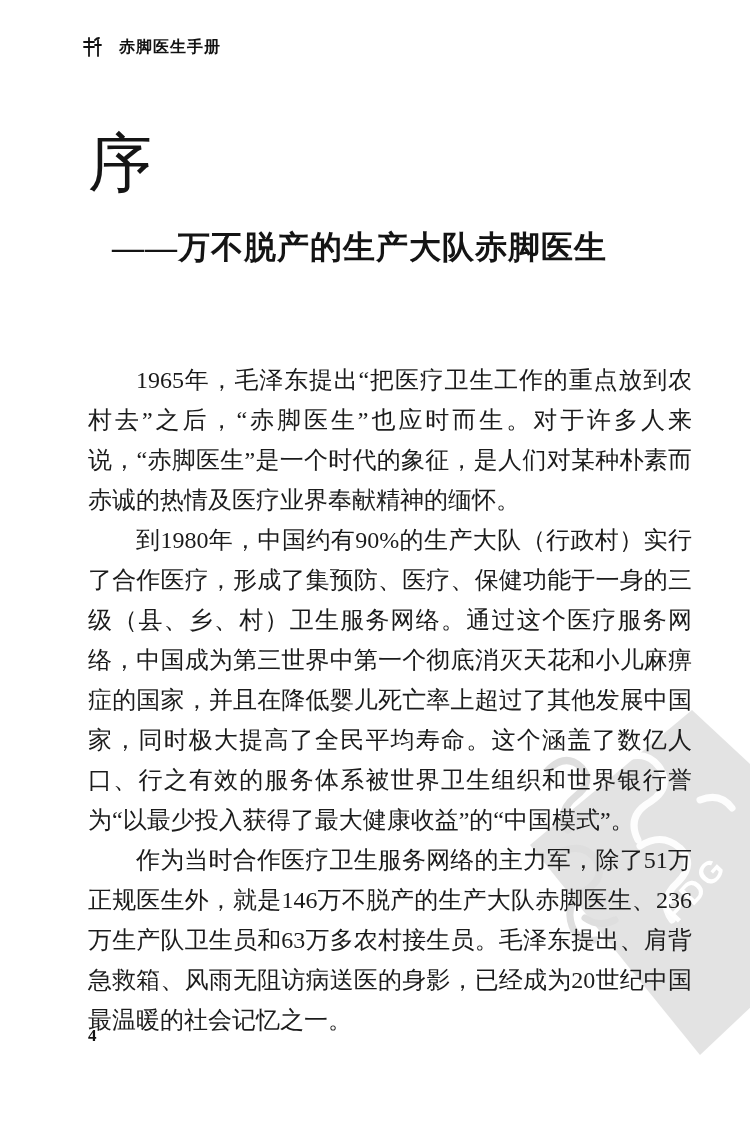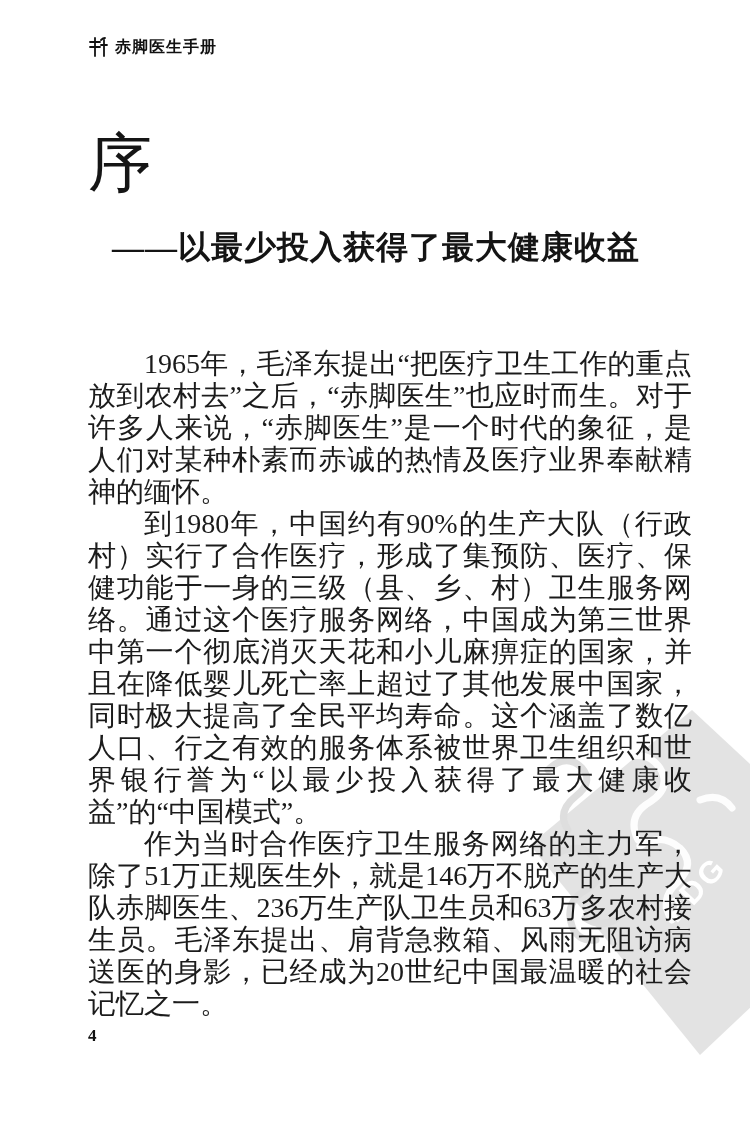--- a/index.html
+++ b/index.html
@@ -14,24 +14,24 @@
     background: #ffffff;
     overflow: hidden;
     font-family: "Liberation Serif", "DejaVu Serif", serif;
     color: #1b1b1b;
   }
 
   
   .running-header {
     position: absolute;
     top: 36px;
-    left: 88px;
+    left: 82px;
     display: flex;
     align-items: center;
-    gap: 7px;
+    gap: 17px;
     justify-content: flex-end;
   }
   .logo-glyph {
     width: 20px;
     height: 22px;
     display: inline-block;
   }
   .running-header .book-title {
     font-size: 16px;
     font-weight: bold;
@@ -92,25 +92,25 @@
     top: 226px;
     left: 112px;
     font-size: 32px;
     font-weight: bold;
     letter-spacing: 1px;
     color: #141414;
     white-space: nowrap;
   }
   .body-text {
     position: absolute;
-    top: 348px;
+    top: 360px;
     left: 88px;
     width: 604px;
-    font-size: 28px;
-    line-height: 32px;
+    font-size: 24px;
+    line-height: 40px;
     text-align: justify;
     text-justify: inter-ideograph;
   }
   .body-text p {
     margin: 0;
     text-indent: 2em;
     word-break: break-all;
   }
   .page-number {
     position: absolute;
@@ -156,21 +156,21 @@
           <path d="M13 4 Q15 2 17 2"></path>
           <path d="M13 9 H19"></path>
           <path d="M16 4 V20"></path>
         </g>
       </svg>
       <span class="book-title">赤脚医生手册</span>
     </div>
 
     <div class="chapter-title">序</div>
 
-    <div class="chapter-subtitle">——以最少投入获得了最大健康收益</div>
+    <div class="chapter-subtitle">——万不脱产的生产大队赤脚医生</div>
 
     <div class="body-text">
       <p>1965年，毛泽东提出“把医疗卫生工作的重点放到农村去”之后，“赤脚医生”也应时而生。对于许多人来说，“赤脚医生”是一个时代的象征，是人们对某种朴素而赤诚的热情及医疗业界奉献精神的缅怀。</p>
       <p>到1980年，中国约有90%的生产大队（行政村）实行了合作医疗，形成了集预防、医疗、保健功能于一身的三级（县、乡、村）卫生服务网络。通过这个医疗服务网络，中国成为第三世界中第一个彻底消灭天花和小儿麻痹症的国家，并且在降低婴儿死亡率上超过了其他发展中国家，同时极大提高了全民平均寿命。这个涵盖了数亿人口、行之有效的服务体系被世界卫生组织和世界银行誉为“以最少投入获得了最大健康收益”的“中国模式”。</p>
       <p>作为当时合作医疗卫生服务网络的主力军，除了51万正规医生外，就是146万不脱产的生产大队赤脚医生、236万生产队卫生员和63万多农村接生员。毛泽东提出、肩背急救箱、风雨无阻访病送医的身影，已经成为20世纪中国最温暖的社会记忆之一。</p>
     </div>
 
     <div class="page-number">4</div>
 
   </div>

